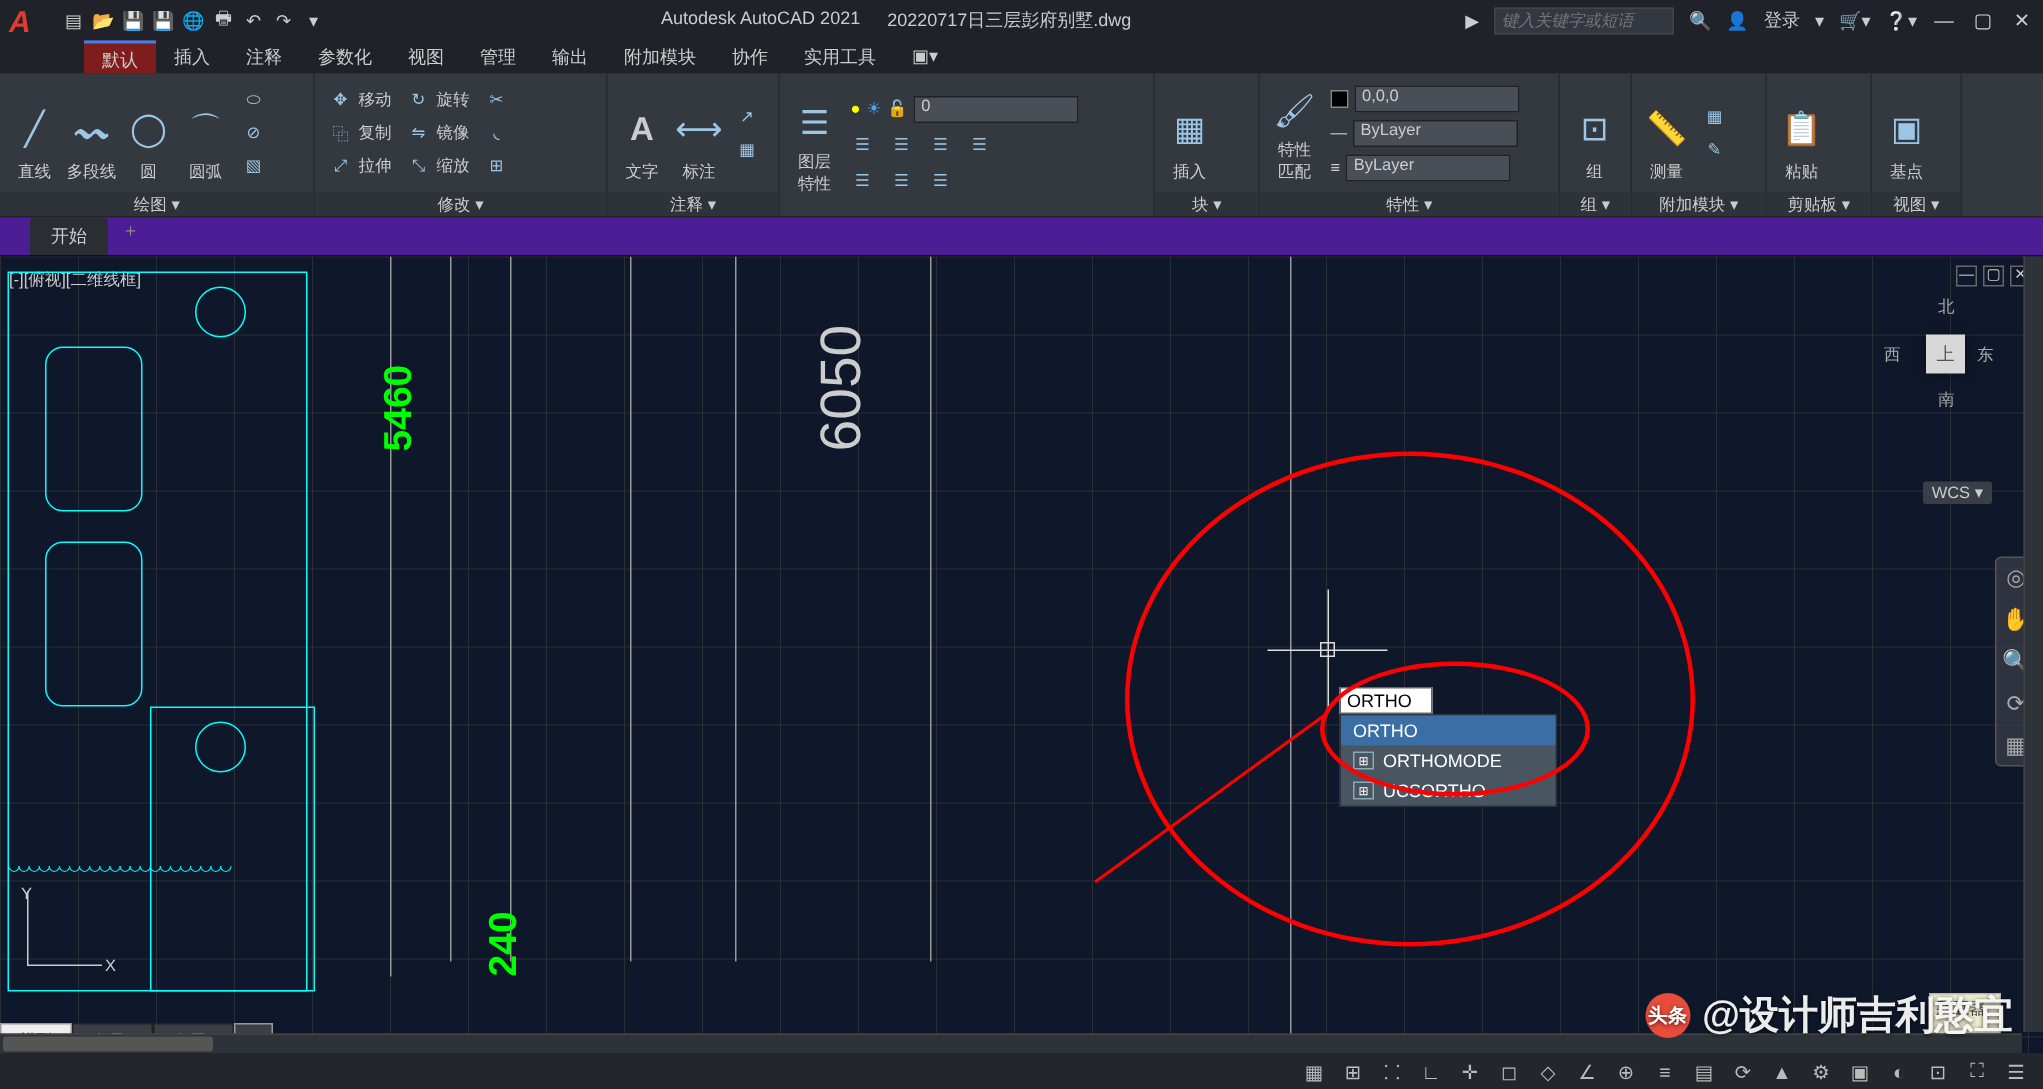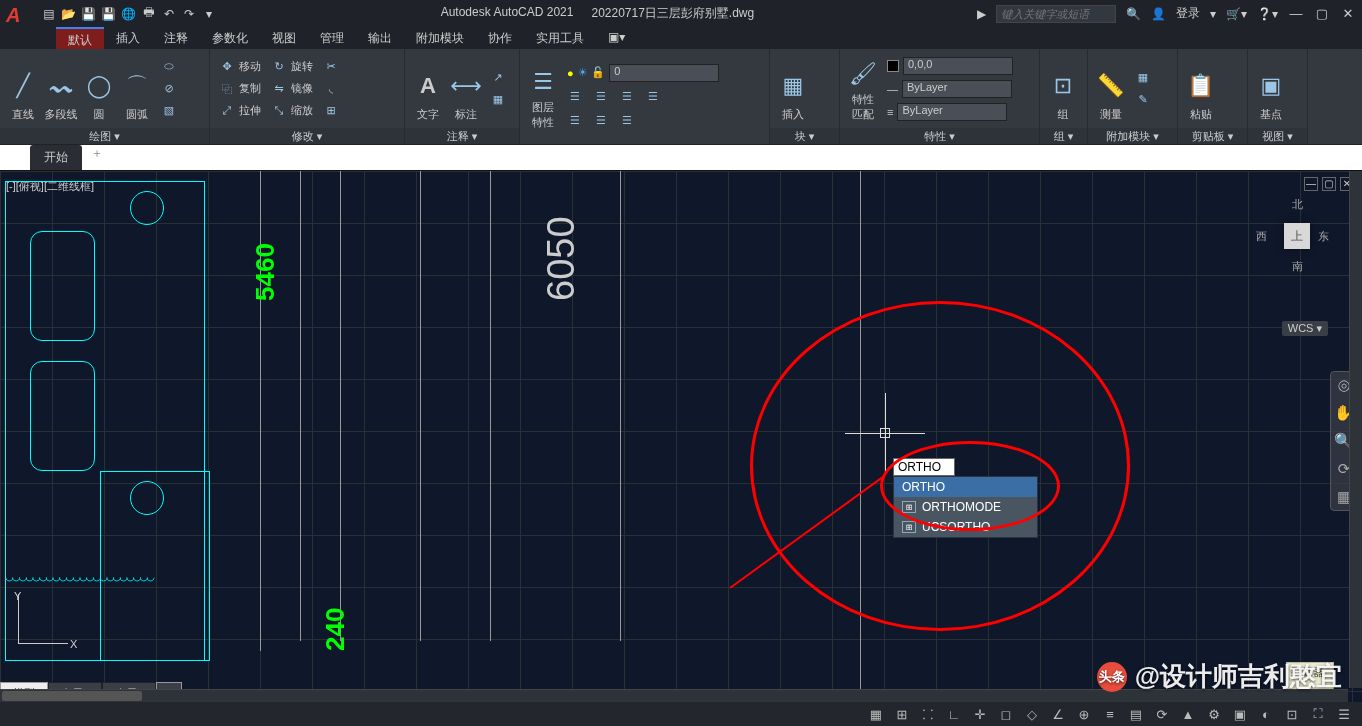--- a/index.html
+++ b/index.html
@@ -28,21 +28,21 @@
 .bigbtn { display:flex; flex-direction:column; align-items:center; justify-content:flex-end; width:34px; height:66px; color:#ccc; }
 .bigbtn .ico { height:42px; display:flex; align-items:center; justify-content:center; font-size:22px; color:#9cc6e6; }
 .bigbtn .lbl { font-size:11px; }
 .col { display:flex; flex-direction:column; gap:2px; }
 .smbtn { display:flex; align-items:center; gap:4px; height:20px; color:#ccc; font-size:11px; padding:0 3px; }
 .smbtn .ico { width:16px; text-align:center; color:#9cc6e6; }
 .layer-input { background:#4a4e56; border:1px solid #222; color:#ccc; height:18px; width:110px; padding:0 4px; font-size:11px; }
 .layer-sw { width:12px; height:12px; background:#000; border:1px solid #888; display:inline-block; }
 
 
-.filetabs { height:26px; background:#ffffff; display:flex; padding-left:30px; gap:4px; border-bottom:1px solid #111; }
+.filetabs { height:26px; background:#4c1d95; display:flex; padding-left:20px; gap:4px; border-bottom:1px solid #111; }
 .filetab { padding:4px 14px; background:#1f2228; color:#ccc; font-size:12px; border-radius:3px 3px 0 0; display:flex; align-items:center; gap:6px; }
 .filetab.inactive { background:#2a2d33; }
 .plus-tab { width:22px; text-align:center; color:#888; }
 
 
 .canvas { position:absolute; top:171px; left:0; right:0; bottom:24px; background:#0f172a; overflow:hidden; }
 .grid { position:absolute; inset:0;
   background-image:linear-gradient(#2a2e35 1px,transparent 1px),linear-gradient(90deg,#2a2e35 1px,transparent 1px);
   background-size:52px 52px; }
 .vp-label { position:absolute; top:8px; left:6px; color:#ccc; font-size:11px; }

